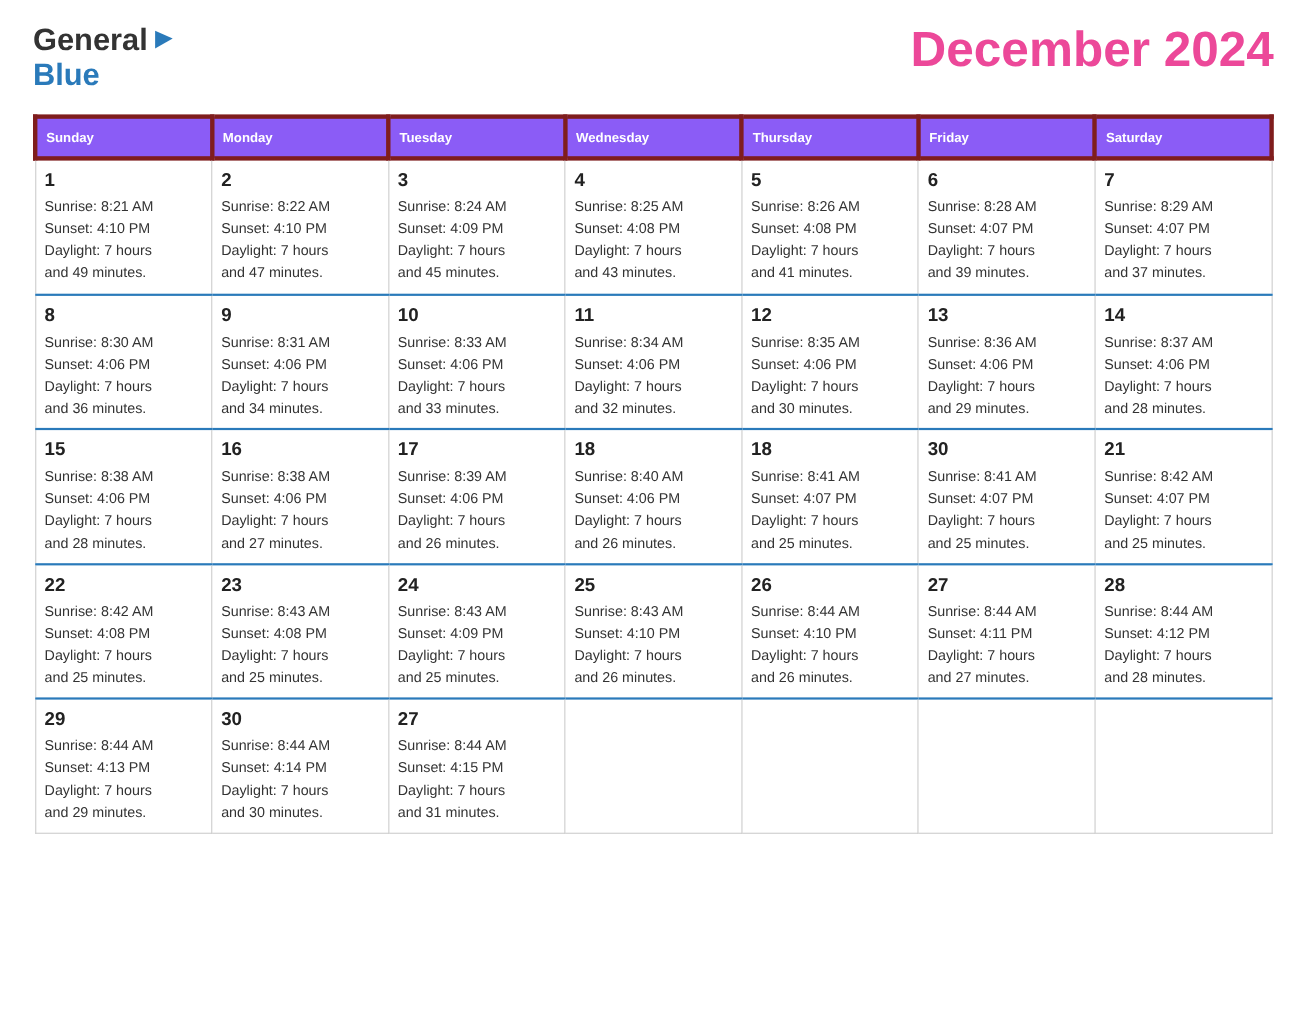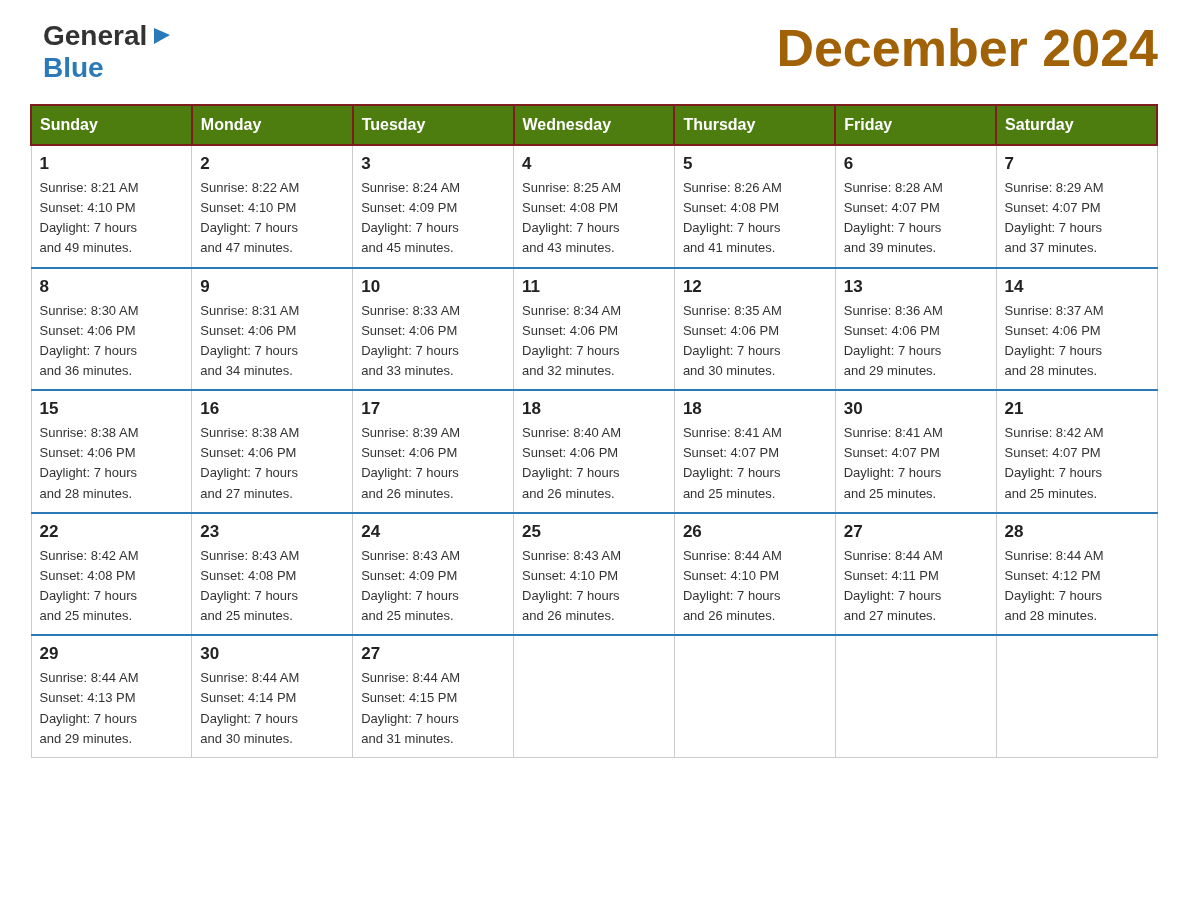--- a/index.html
+++ b/index.html
@@ -8,59 +8,58 @@
       background: #fff;
       width: 1188px;
       min-height: 918px;
       padding: 20px 30px;
     }
     .header {
       display: flex;
       justify-content: space-between;
       align-items: flex-start;
       margin-bottom: 20px;
-      margin-left: 13px;
     }
     .logo {
       display: flex;
       flex-direction: column;
       align-items: flex-start;
     }
     .logo-line {
       display: flex;
       align-items: center;
     }
     .title-block {
       text-align: right;
     }
     .title-block h1 {
-      font-size: 52px;
+      font-size: 45px;
       font-weight: bold;
-      color: #a16207;
+      color: #ec4899;
       line-height: 1.1;
     }
     .title-block h2 {
       font-size: 22px;
       font-weight: normal;
       color: #555;
       margin-top: 4px;
     }
     .calendar {
       width: 100%;
       border-collapse: collapse;
       border: 1px solid #aaa;
     }
     .calendar th {
-      background-color: #4d7c0f;
+      background-color: #8b5cf6;
       color: #fff;
-      font-size: 16px;
+      font-size: 12px;
       font-weight: bold;
       padding: 10px 8px;
       text-align: left;
-      border: 2px solid #7f1d1d;
+      border: 4px solid #7f1d1d;
     }
     .calendar td {
       vertical-align: top;
       padding: 8px;
       border: 1px solid #ccc;
       font-size: 13px;
       color: #333;
       width: 14.28%;
       min-height: 110px;
       height: 110px;

